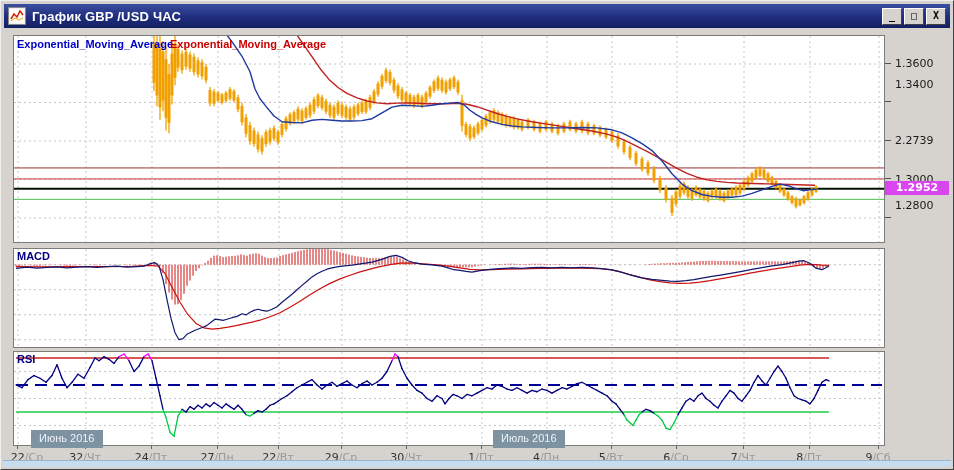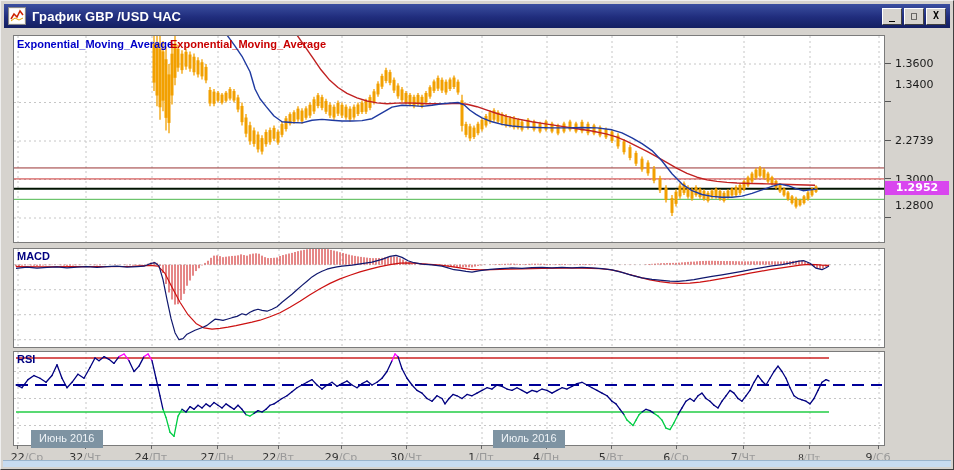--- a/index.html
+++ b/index.html
@@ -942,20 +942,20 @@
       <span class="date-label" style="left: 468px;"><span class="num">1</span><span class="day">/Пт</span></span>
       <span class="date-tick" style="left: 533px;"></span>
       <span class="date-label" style="left: 533px;"><span class="num">4</span><span class="day">/Пн</span></span>
       <span class="date-tick" style="left: 598px;"></span>
       <span class="date-label" style="left: 598px;"><span class="num">5</span><span class="day">/Вт</span></span>
       <span class="date-tick" style="left: 663px;"></span>
       <span class="date-label" style="left: 663px;"><span class="num">6</span><span class="day">/Ср</span></span>
       <span class="date-tick" style="left: 730px;"></span>
       <span class="date-label" style="left: 730px;"><span class="num">7</span><span class="day">/Чт</span></span>
       <span class="date-tick" style="left: 796px;"></span>
-      <span class="date-label" style="left: 796px; font-family: Liberation Serif, serif;"><span class="num">8</span><span class="day">/Пт</span></span>
+      <span class="date-label" style="left: 796px;"><span class="num">8</span><span class="day">/Пт</span></span>
       <span class="date-tick" style="left: 865px;"></span>
       <span class="date-label" style="left: 865px;"><span class="num">9</span><span class="day">/Сб</span></span>
     </div>
   <div id="bottom-strip"></div>
 <span class="month-badge" style="left: 18px; top: 429px; margin-left: 12px;">Июнь 2016</span>
     <span class="month-badge" style="left: 492px; top: 429px;">Июль 2016</span>
   </div>
 
 </body></html>

